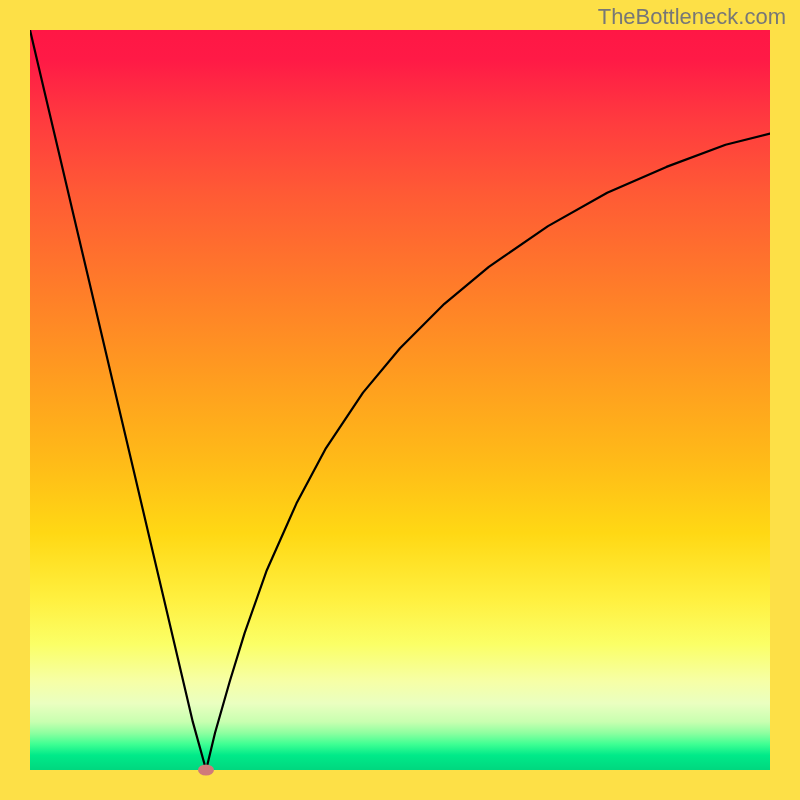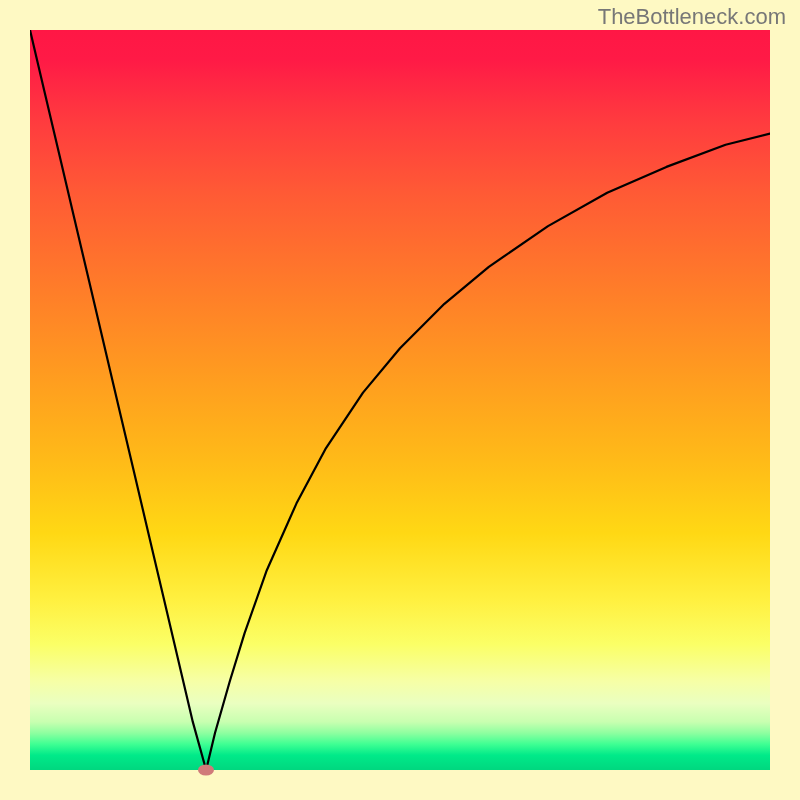--- a/index.html
+++ b/index.html
@@ -8,21 +8,21 @@
     width: 800px;
     height: 800px;
     background: #000;
     overflow: hidden;
     font-family: Arial, Helvetica, sans-serif;
   }
   .frame {
     position: relative;
     width: 800px;
     height: 800px;
-    background: #fef9c3;
+    background: #fde047;
   }
   .watermark {
     position: absolute;
     top: 4px;
     right: 14px;
     color: #777;
     font-size: 22px;
     font-weight: 400;
     letter-spacing: 0px;
     user-select: none;

